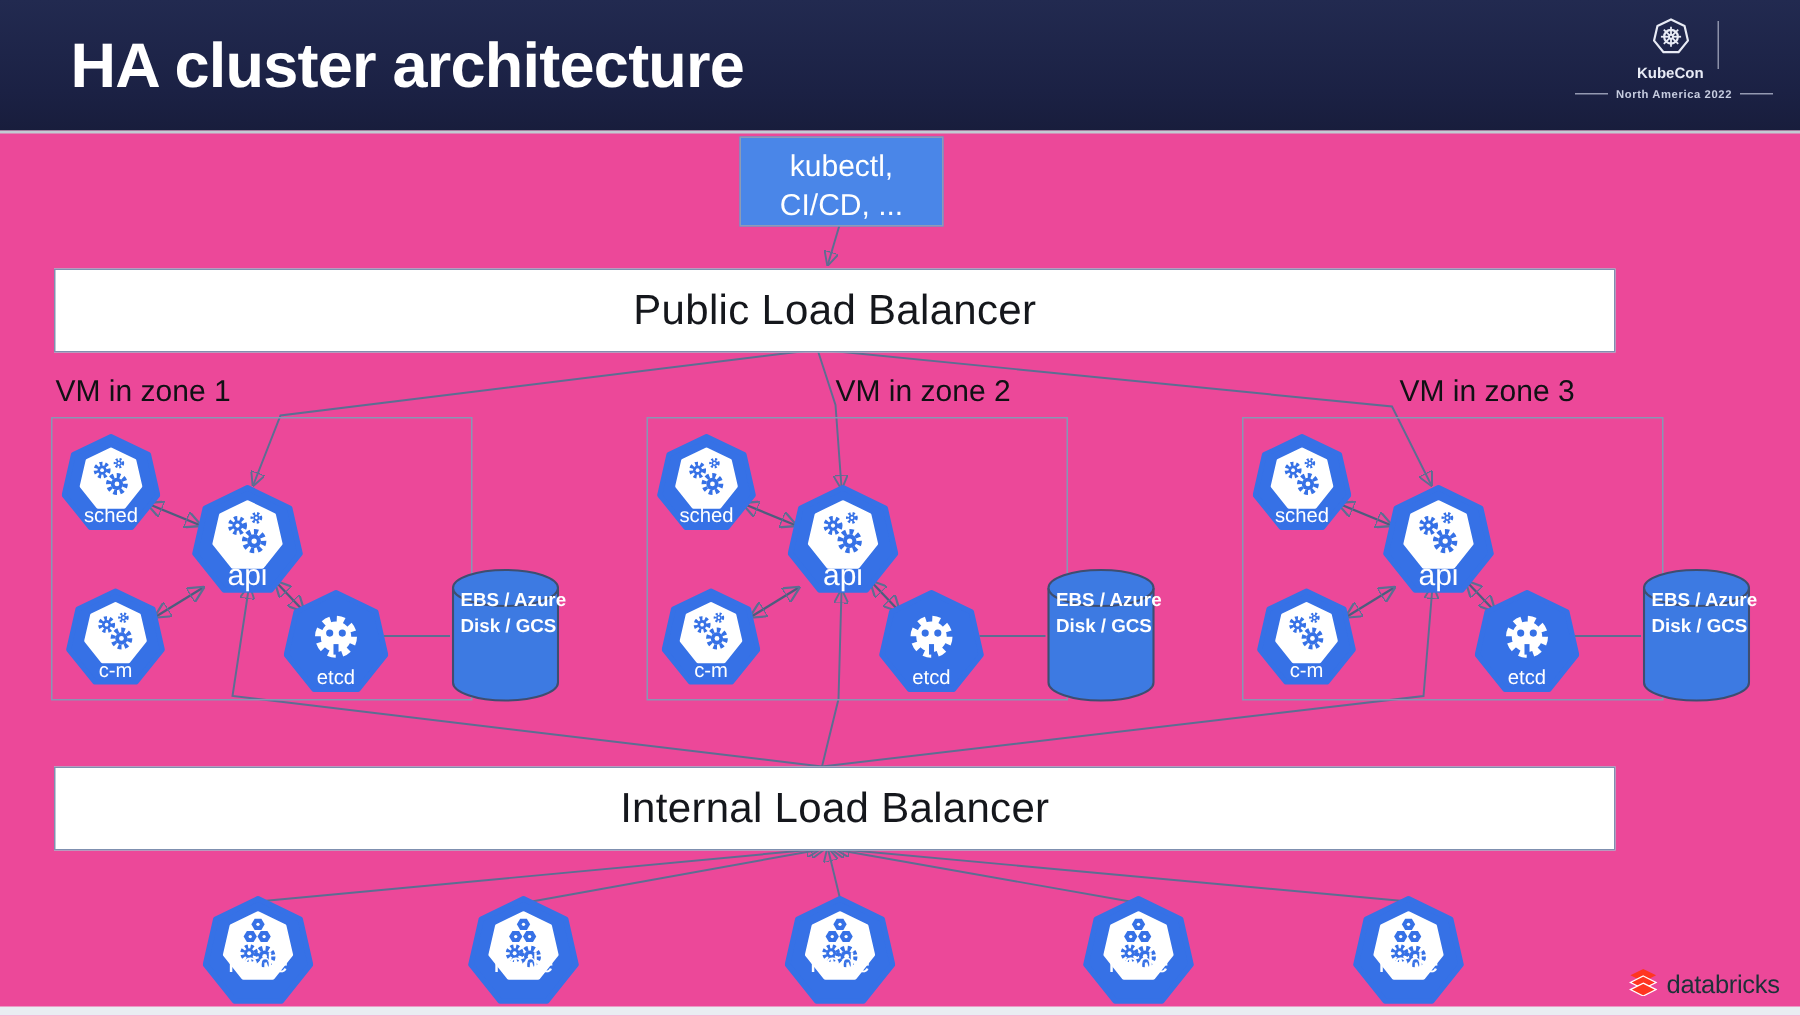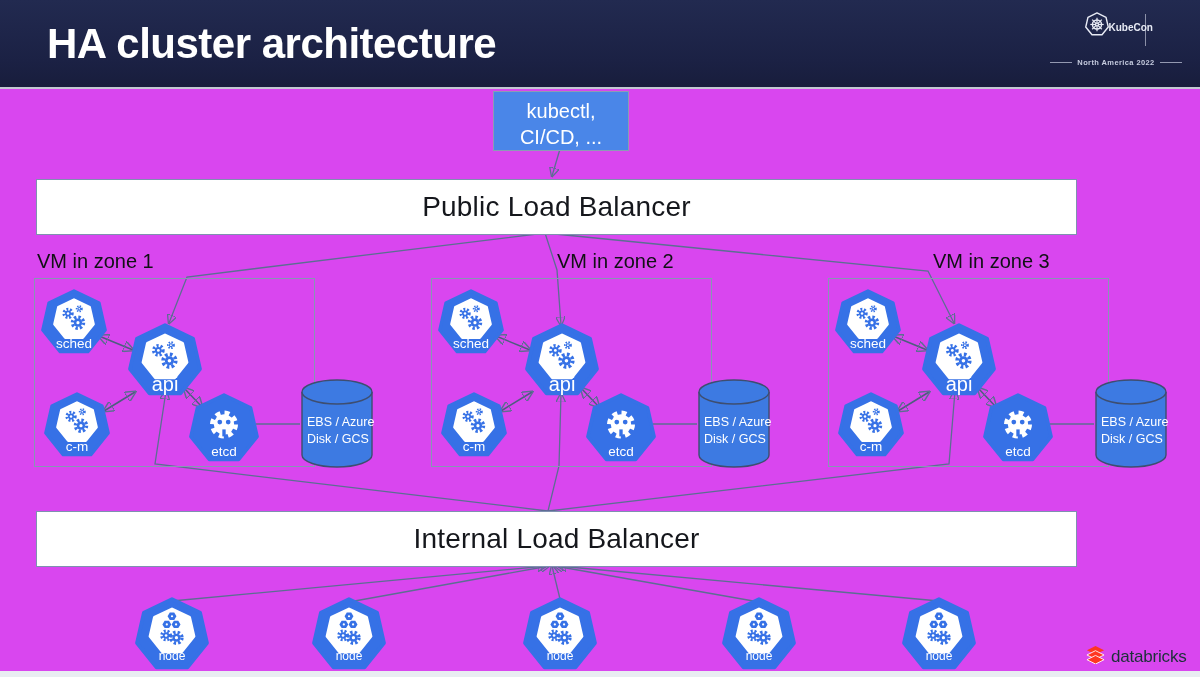--- a/index.html
+++ b/index.html
@@ -1,28 +1,28 @@
 <!DOCTYPE html>
 <html><head>
 <meta charset="utf-8">
 <style>
   html,body{margin:0;padding:0;background:#ffffff;}
   #slide{position:relative;width:1200px;height:677px;overflow:hidden;
-         font-family:"Liberation Sans",sans-serif;background:#d946ef;}
+         font-family:"Liberation Sans",sans-serif;background:#ec4899;}
 
   
   .hdr{position:absolute;left:0;top:0;width:1200px;height:87px;
        background:linear-gradient(180deg,#222a50 0%,#1b2144 70%,#181d3c 100%);}
   .hdr-underline{position:absolute;left:0;top:87px;width:1200px;height:2px;background:#c3c9d3;}
   .title{position:absolute;left:47px;top:20px;font-size:42px;font-weight:bold;
          color:#ffffff;letter-spacing:-0.5px;white-space:nowrap;}
   .conf{position:absolute;left:1040px;top:12px;width:152px;height:64px;color:#e8ebf5;}
   .conf-row{position:absolute;left:0;top:0;width:152px;height:44px;display:flex;
             align-items:flex-start;justify-content:center;}
-  .conf-col{display:flex;flex-direction:row;align-items:center;}
+  .conf-col{display:flex;flex-direction:column;align-items:center;}
   .conf-col.k{width:58px;}
   .conf-col.c{width:88px;}
   .conf-div{width:1px;height:32px;background:rgba(230,234,246,.55);margin:2px 2px 0 2px;}
   .conf-name{font-size:10px;font-weight:bold;margin-top:3px;white-space:nowrap;}
   .conf-sub{position:absolute;left:0;top:46px;width:152px;display:flex;align-items:center;
             justify-content:center;gap:5px;color:#c7cde0;}
   .conf-sub .ln{height:1px;width:22px;background:rgba(199,205,224,.7);}
   .conf-sub .tx{font-size:7.5px;font-weight:bold;letter-spacing:.4px;white-space:nowrap;}
 
   
@@ -35,26 +35,26 @@
   .zone{position:absolute;top:278px;width:243px;height:187px;border:1.3px solid #8796b4;padding-left:36px;}
   .zone-label{position:absolute;top:-29px;font-size:20px;font-weight:500;color:#101114;
               white-space:nowrap;}
 
   
   .hept{position:absolute;}
   .hept svg{position:absolute;left:0;top:0;width:100%;height:100%;}
   .hept-label{position:absolute;left:0;right:0;bottom:4px;text-align:center;color:#ffffff;
               font-size:13.5px;line-height:14px;white-space:nowrap;}
   .hept-label.big{font-size:20px;bottom:6px;}
-  .hept-label.nd{font-size:12px;bottom:8px;}
+  .hept-label.nd{font-size:18px;bottom:22px;}
 
   
   .cyl{position:absolute;left:266px;top:100px;width:72px;height:90px;}
-  .cyl-text{position:absolute;left:6px;top:35px;color:#ffffff;font-size:12.5px;
-            line-height:17px;font-weight:400;white-space:nowrap;}
+  .cyl-text{position:absolute;left:6px;top:13px;color:#ffffff;font-size:12.5px;
+            line-height:17px;font-weight:700;white-space:nowrap;}
 
   
   #wires{position:absolute;left:0;top:0;width:1200px;height:677px;pointer-events:none;}
   #wires path{fill:none;stroke:#5c6e92;stroke-width:1.3px;}
   #wires path.da{stroke:#4d5d7e;stroke-width:1.5px;}
 
   
   .brand{position:absolute;left:1086px;top:645px;display:flex;align-items:center;gap:6px;}
   .brand-text{font-size:17px;font-weight:400;color:#1c3138;letter-spacing:-0.2px;}
   .bottom-strip{position:absolute;left:0;top:671px;width:1200px;height:6px;background:#e9edf2;}

